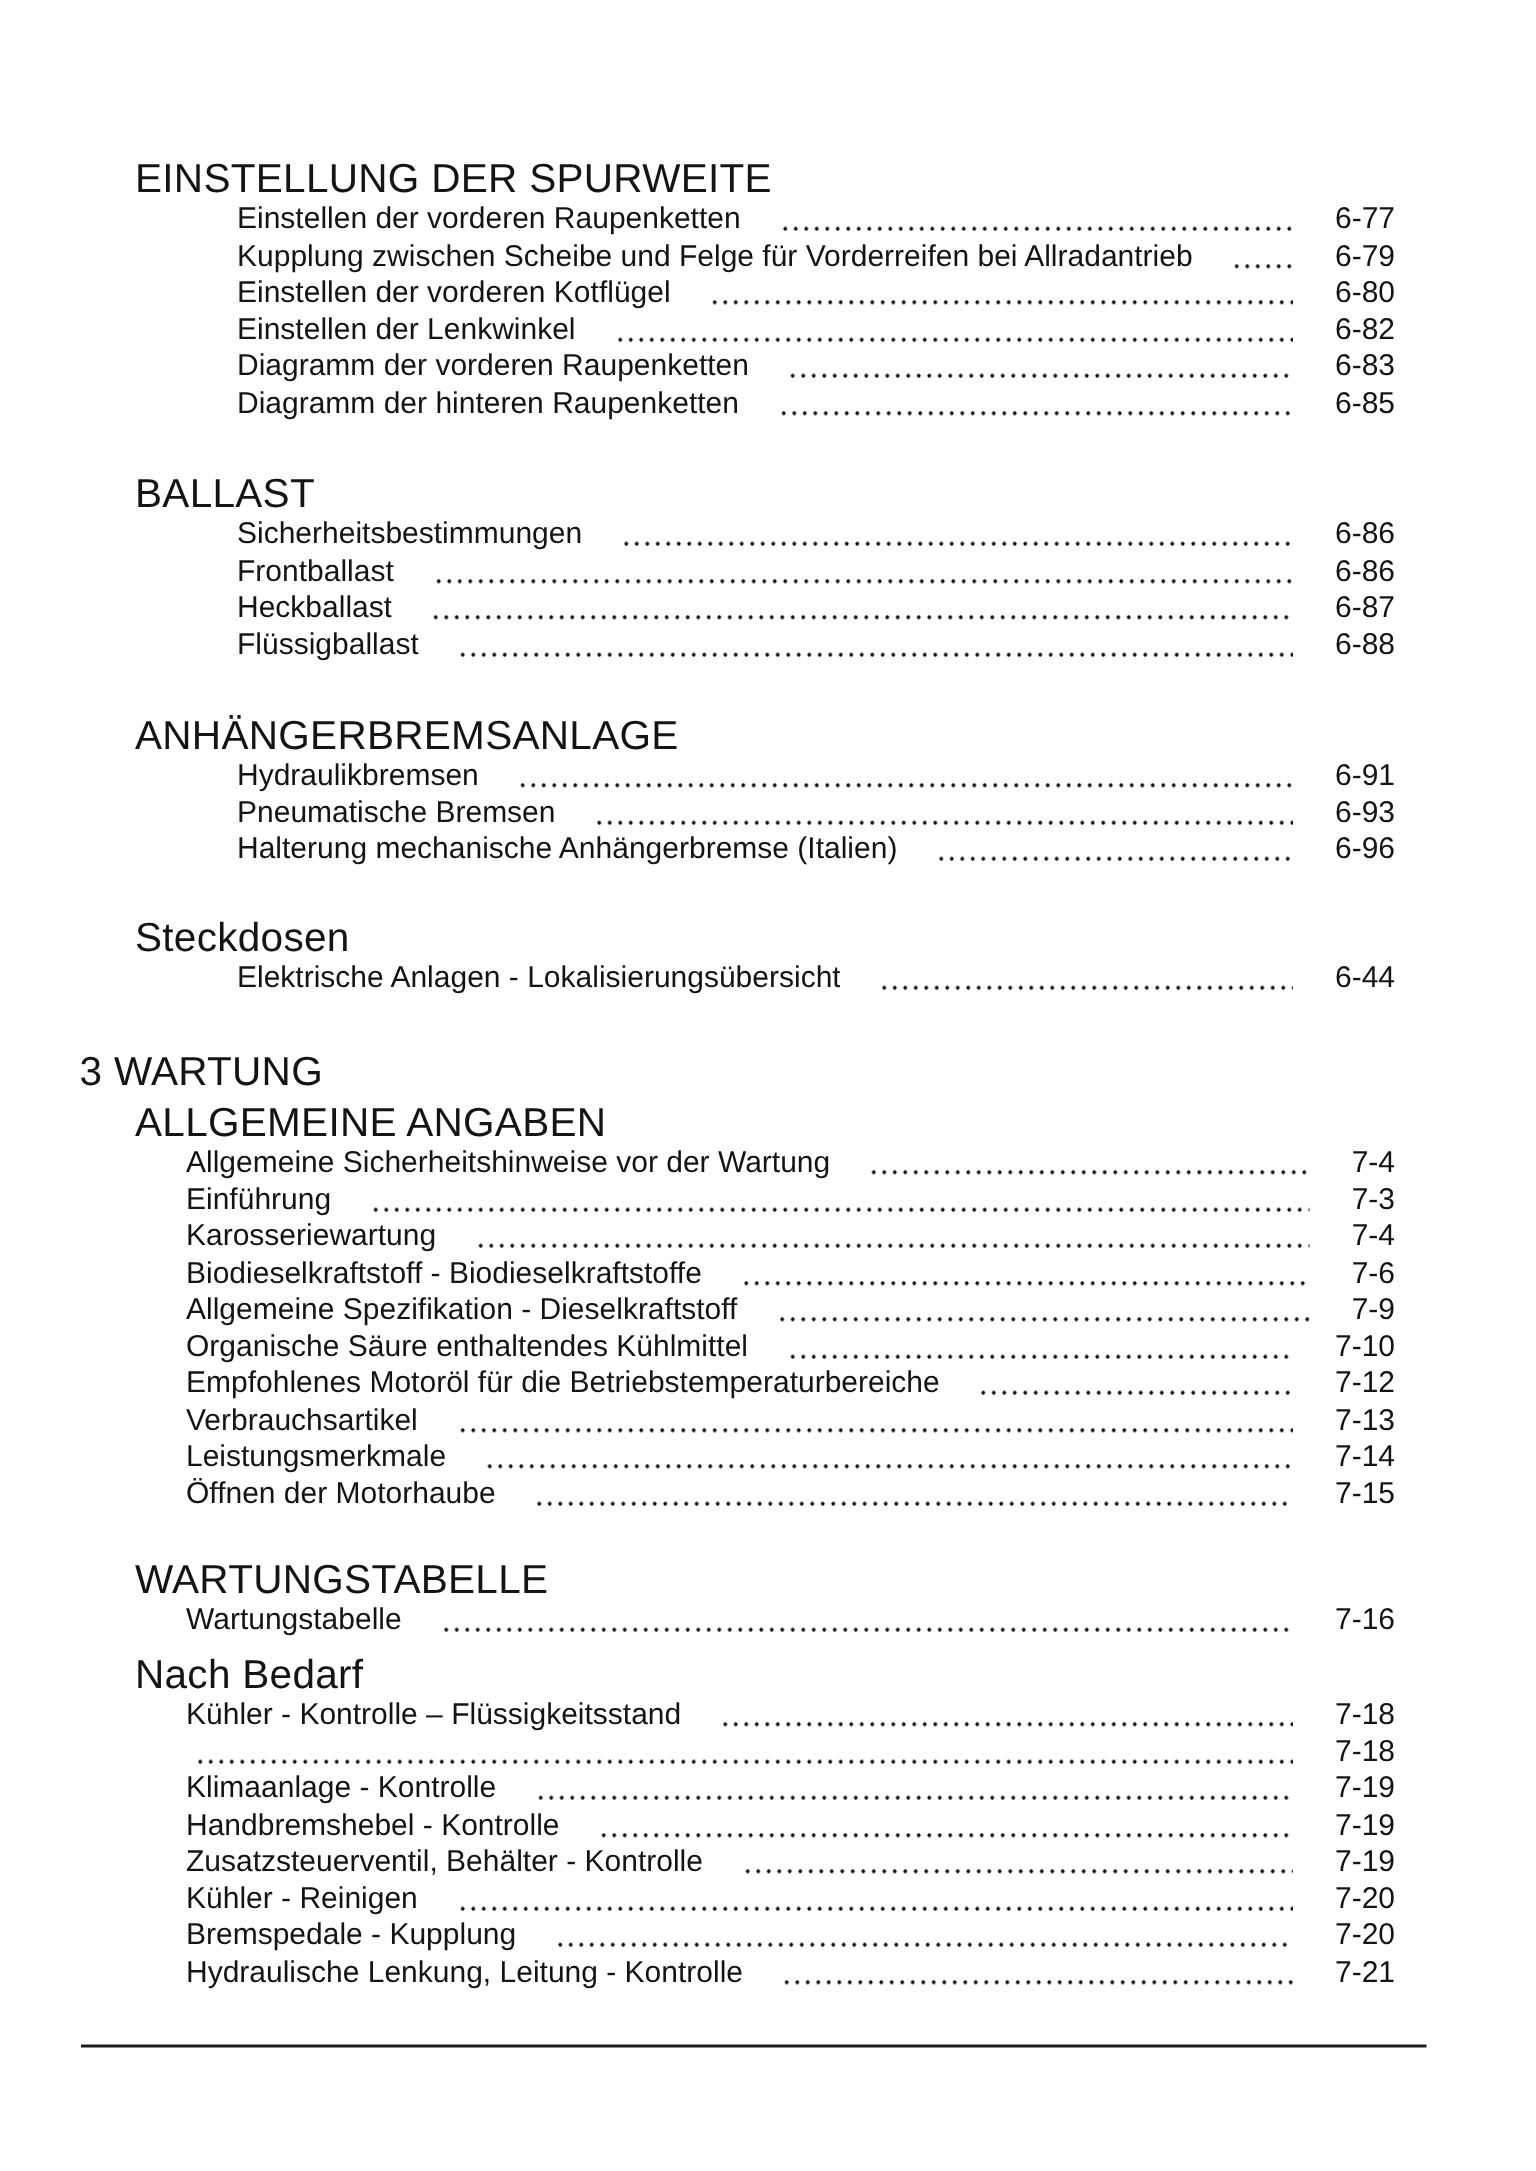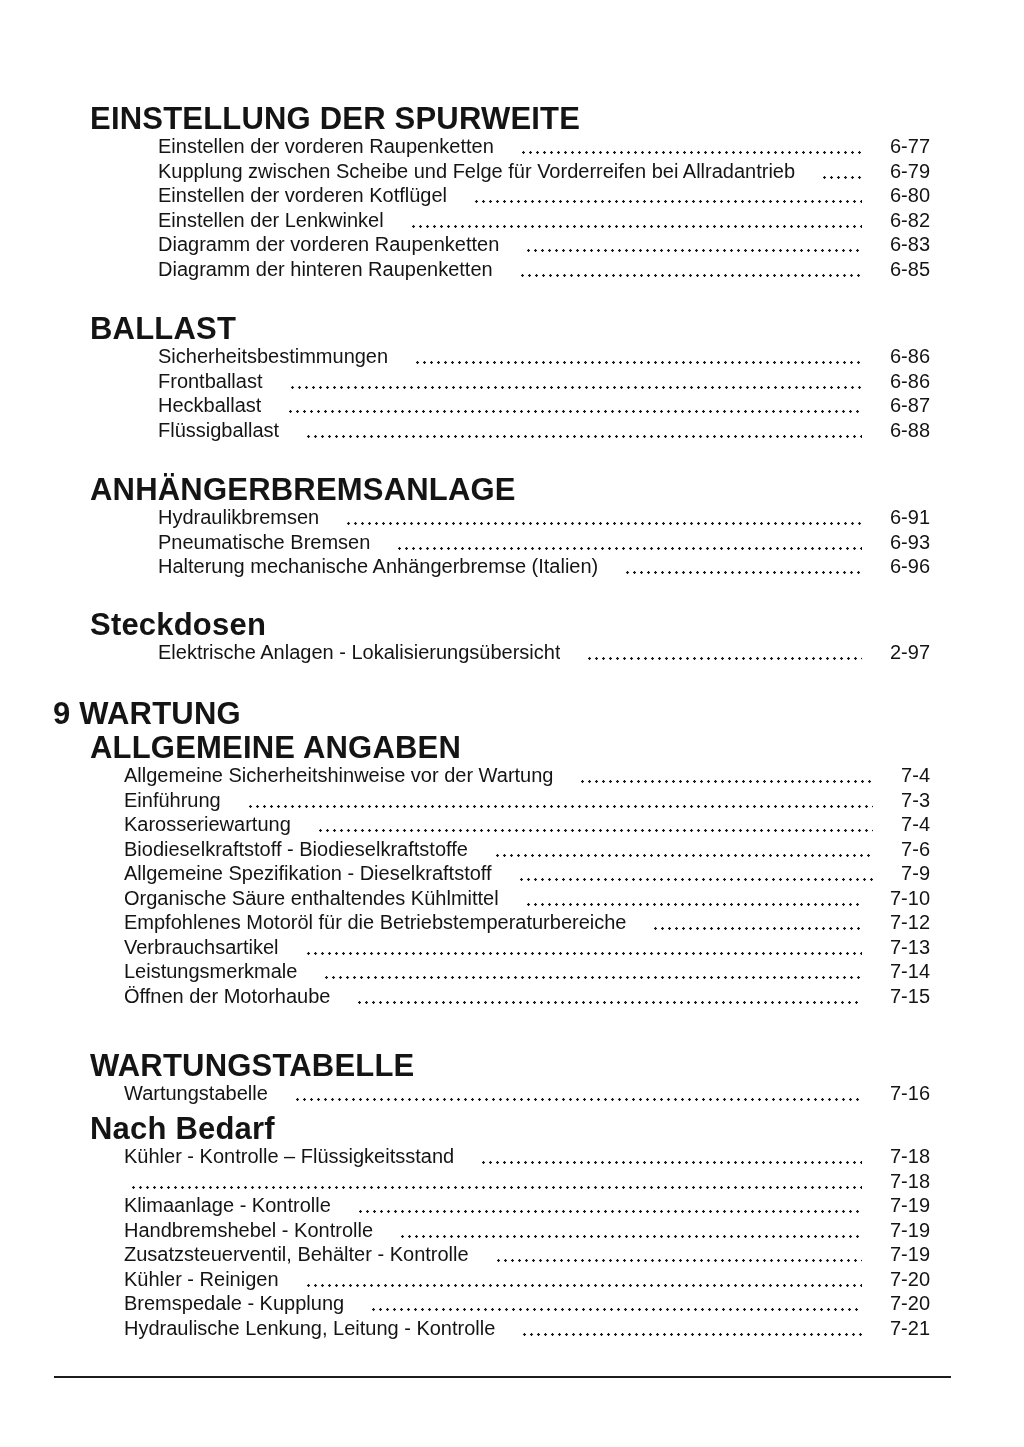--- a/index.html
+++ b/index.html
@@ -24,27 +24,27 @@
   .sections {
     padding-top: 104px;
   }
   .section { margin-top: 0; }
   
   .section:nth-child(2) { margin-top: 33px; }
   .section:nth-child(3) { margin-top: 33px; }
   .section:nth-child(4) { margin-top: 31.5px; }
   .section:nth-child(5) { margin-top: 34.5px; }
   .section:nth-child(6) { margin-top: 4px; }
-  .section:nth-child(7) { margin-top: 43px; }
+  .section:nth-child(7) { margin-top: 30px; }
   .section:nth-child(8) { margin-top: 8.5px; }
 
   .heading {
-    font-size: 31px;
+    font-size: 27px;
     line-height: 30px;
-    font-weight: 700;
+    font-weight: 400;
     letter-spacing: 0.2px;
     white-space: nowrap;
   }
   .heading.chapter { margin-left: 53px; }
   .heading.section-h { margin-left: 90px; }
 
   .row {
     display: flex;
     align-items: flex-end;
     height: 24.5px;
@@ -159,25 +159,25 @@
     <span class="title">Halterung mechanische Anhängerbremse (Italien)</span>
     <span class="leader"></span>
     <span class="pagenum">6-96</span>
   </div>
       </section>
       <section class="section">
         <div class="heading section-h">Steckdosen</div>
         <div class="row l6">
     <span class="title">Elektrische Anlagen - Lokalisierungsübersicht</span>
     <span class="leader"></span>
-    <span class="pagenum">2-97</span>
-  </div>
-      </section>
-      <section class="section">
-        <div class="heading chapter">9 WARTUNG</div>
+    <span class="pagenum">6-44</span>
+  </div>
+      </section>
+      <section class="section">
+        <div class="heading chapter">3 WARTUNG</div>
       </section>
       <section class="section">
         <div class="heading section-h">ALLGEMEINE ANGABEN</div>
         <div class="row l7">
     <span class="title">Allgemeine Sicherheitshinweise vor der Wartung</span>
     <span class="leader"></span>
     <span class="pagenum">7-4</span>
   </div>
         <div class="row l7">
     <span class="title">Einführung</span>

